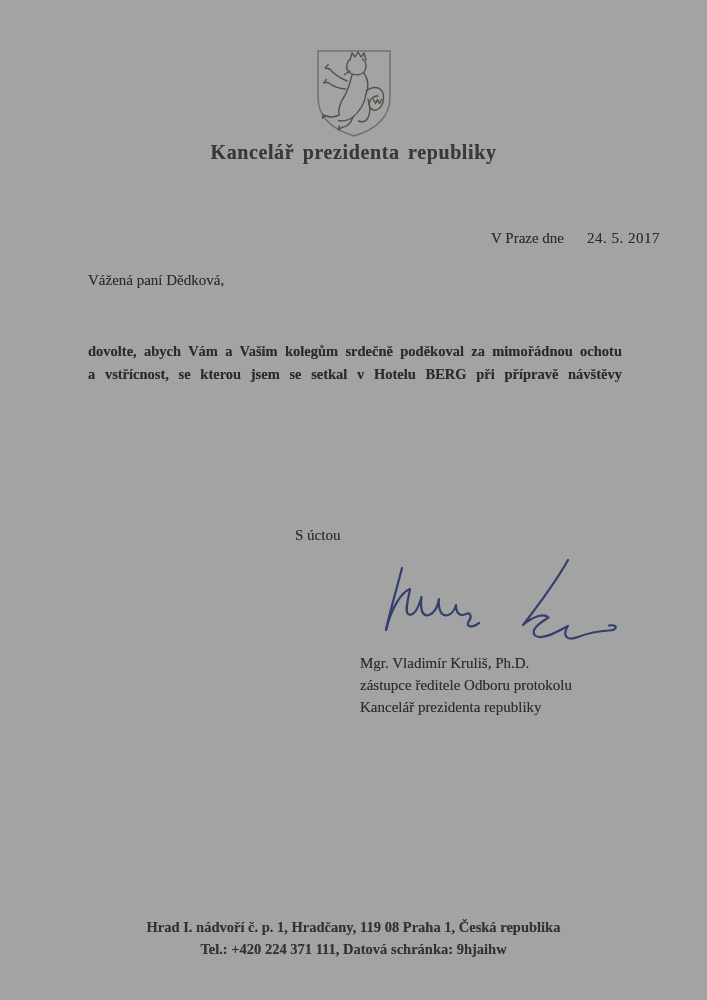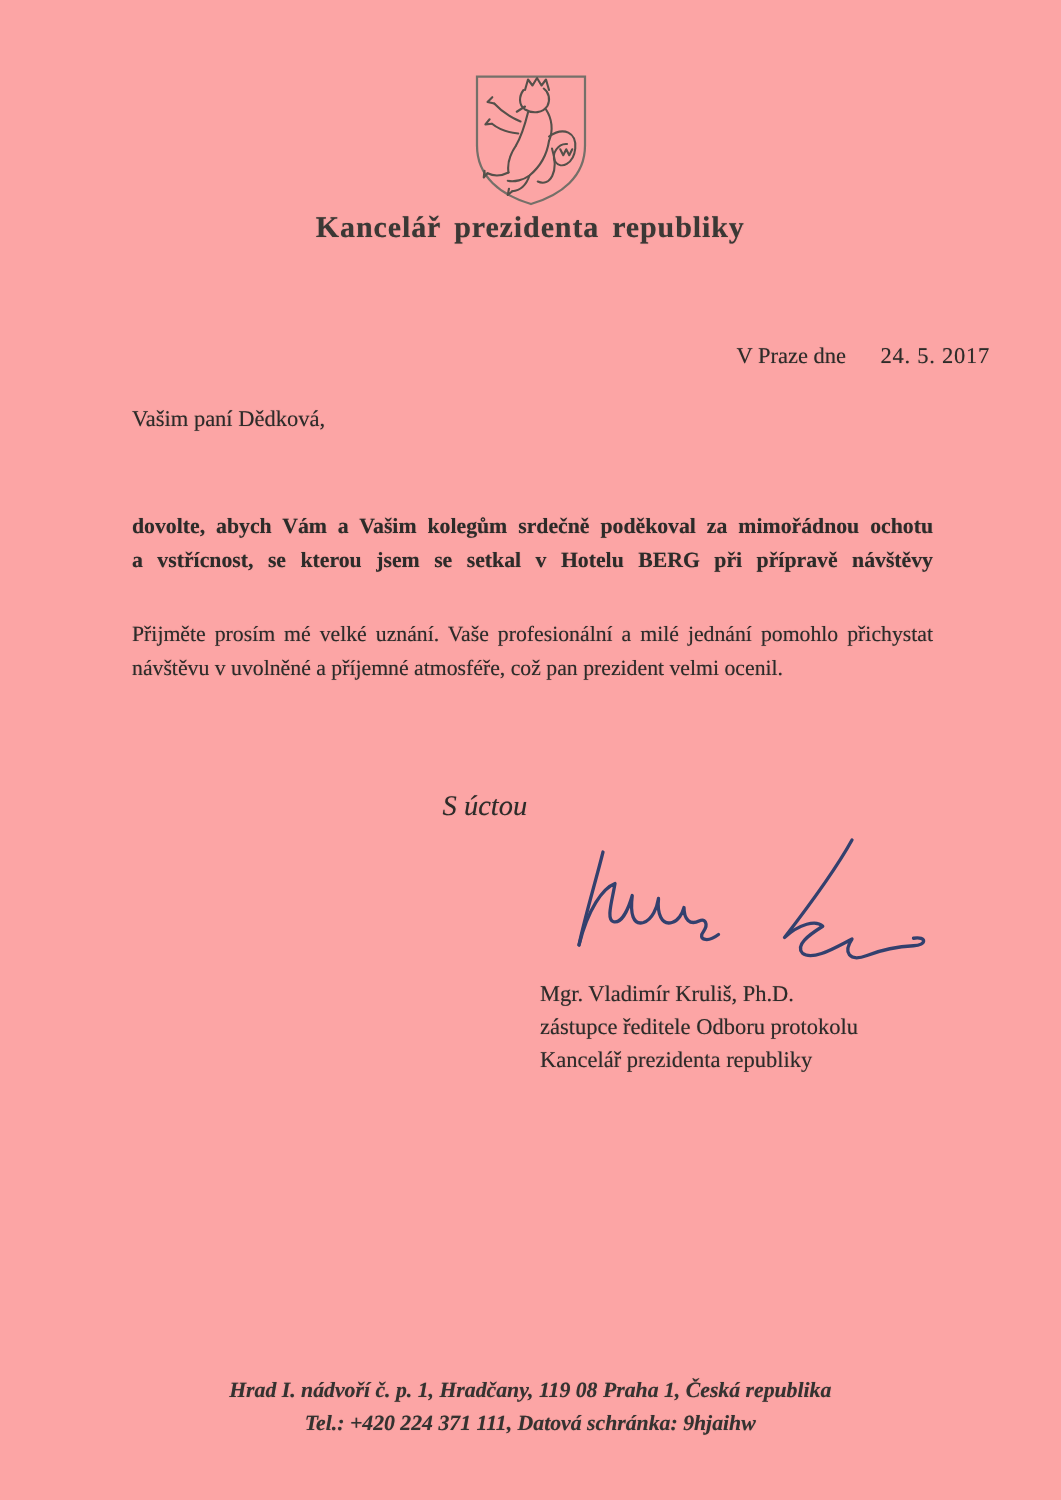--- a/index.html
+++ b/index.html
@@ -1,21 +1,21 @@
 <!DOCTYPE html>
 <html lang="cs"><head>
 <meta charset="utf-8">
 <style>
   html, body { margin: 0; padding: 0; background: #e8e8e8; }
   .page {
     position: relative;
     width: 707px;
     height: 1000px;
     margin: 0 auto;
-    background: #fca5a5;
+    background: #a3a3a3;
     overflow: hidden;
     font-family: "Liberation Serif", serif;
     color: #2d2b29;
   }
   .scan-soft { text-shadow: 0 0 0.6px rgba(70,64,58,0.55); }
 
   
   .emblem {
     position: absolute;
     left: 312px; top: 47px;
@@ -61,22 +61,21 @@
   .para .line { text-align: justify; text-align-last: justify; }
   .para .line.last { text-align: left; text-align-last: left; }
   .para-bold-pos { top: 340px; }
   .para-2-pos   { top: 412px; }
   .para-3-pos   { top: 468px; }
 
   
   .valediction {
     position: absolute;
     left: 295px; top: 527px;
-    font-size: 19px;
-    font-style: italic;
+    font-size: 15px;
   }
   .signature {
     position: absolute;
     left: 372px; top: 556px;
     width: 258px; height: 102px;
   }
   .signer-block {
     position: absolute;
     left: 360px; top: 652px;
     font-size: 15px;
@@ -86,21 +85,20 @@
   
   .footer {
     position: absolute;
     left: 0; top: 916px;
     width: 707px;
     text-align: center;
     font-size: 14.5px;
     font-weight: 600;
     line-height: 22px;
     color: #353230;
-    font-style: italic;
   }
 
   svg .outline { fill: none; stroke: #757069; stroke-width: 1.5; }
   svg .lion    { fill: none; stroke: #55504a; stroke-width: 1.4; stroke-linecap: round; stroke-linejoin: round; }
   svg .ink     { fill: none; stroke: #33406e; stroke-width: 2.2; stroke-linecap: round; stroke-linejoin: round; }
 </style>
 </head>
 <body>
 
 <div class="page">
@@ -140,31 +138,27 @@
       <path class="lion" d="M61.5,52.5 l2,4 l2,-4 l2,4 l2,-4"></path>
     </svg>
   </div>
 
   <div class="letterhead-title scan-soft">Kancelář prezidenta republiky</div>
 
   <div class="date-line scan-soft">
     <span>V Praze dne</span><span class="date-value">24. 5. 2017</span>
   </div>
 
-  <div class="salutation scan-soft">Vašim paní Dědková,</div>
+  <div class="salutation scan-soft">Vážená paní Dědková,</div>
 
   <div class="para bold para-bold-pos scan-soft">
     <div class="line">dovolte, abych Vám a Vašim kolegům srdečně poděkoval za mimořádnou ochotu</div>
     <div class="line">a vstřícnost, se kterou jsem se setkal v Hotelu BERG při přípravě návštěvy</div>
   </div>
 
-  <div class="para para-2-pos scan-soft">
-    <div class="line">Přijměte prosím mé velké uznání. Vaše profesionální a milé jednání pomohlo přichystat</div>
-    <div class="line last">návštěvu v uvolněné a příjemné atmosféře, což pan prezident velmi ocenil.</div>
-  </div>
 
 
   <div class="valediction scan-soft">S úctou</div>
 
   <div class="signature">
     <svg viewBox="0 0 258 102" width="258" height="102" aria-hidden="true">
 
       <path class="ink" d="M30,12 C25,32 18,55 14,74"></path>
       <path class="ink" d="M14,74 C20,50 30,36 38,33 C36,45 32,57 37,58.5 C43,60 47.5,48 49.5,41 C48,53 50,61 57,59 C63,57 66,49 67,43 C66,53 69,61 76,59 C80,58 83,53 84,49 C84,57 88,61 94,58 C98,56 100.5,60 97,65 C93,70 99,73 107,67"></path>
 

